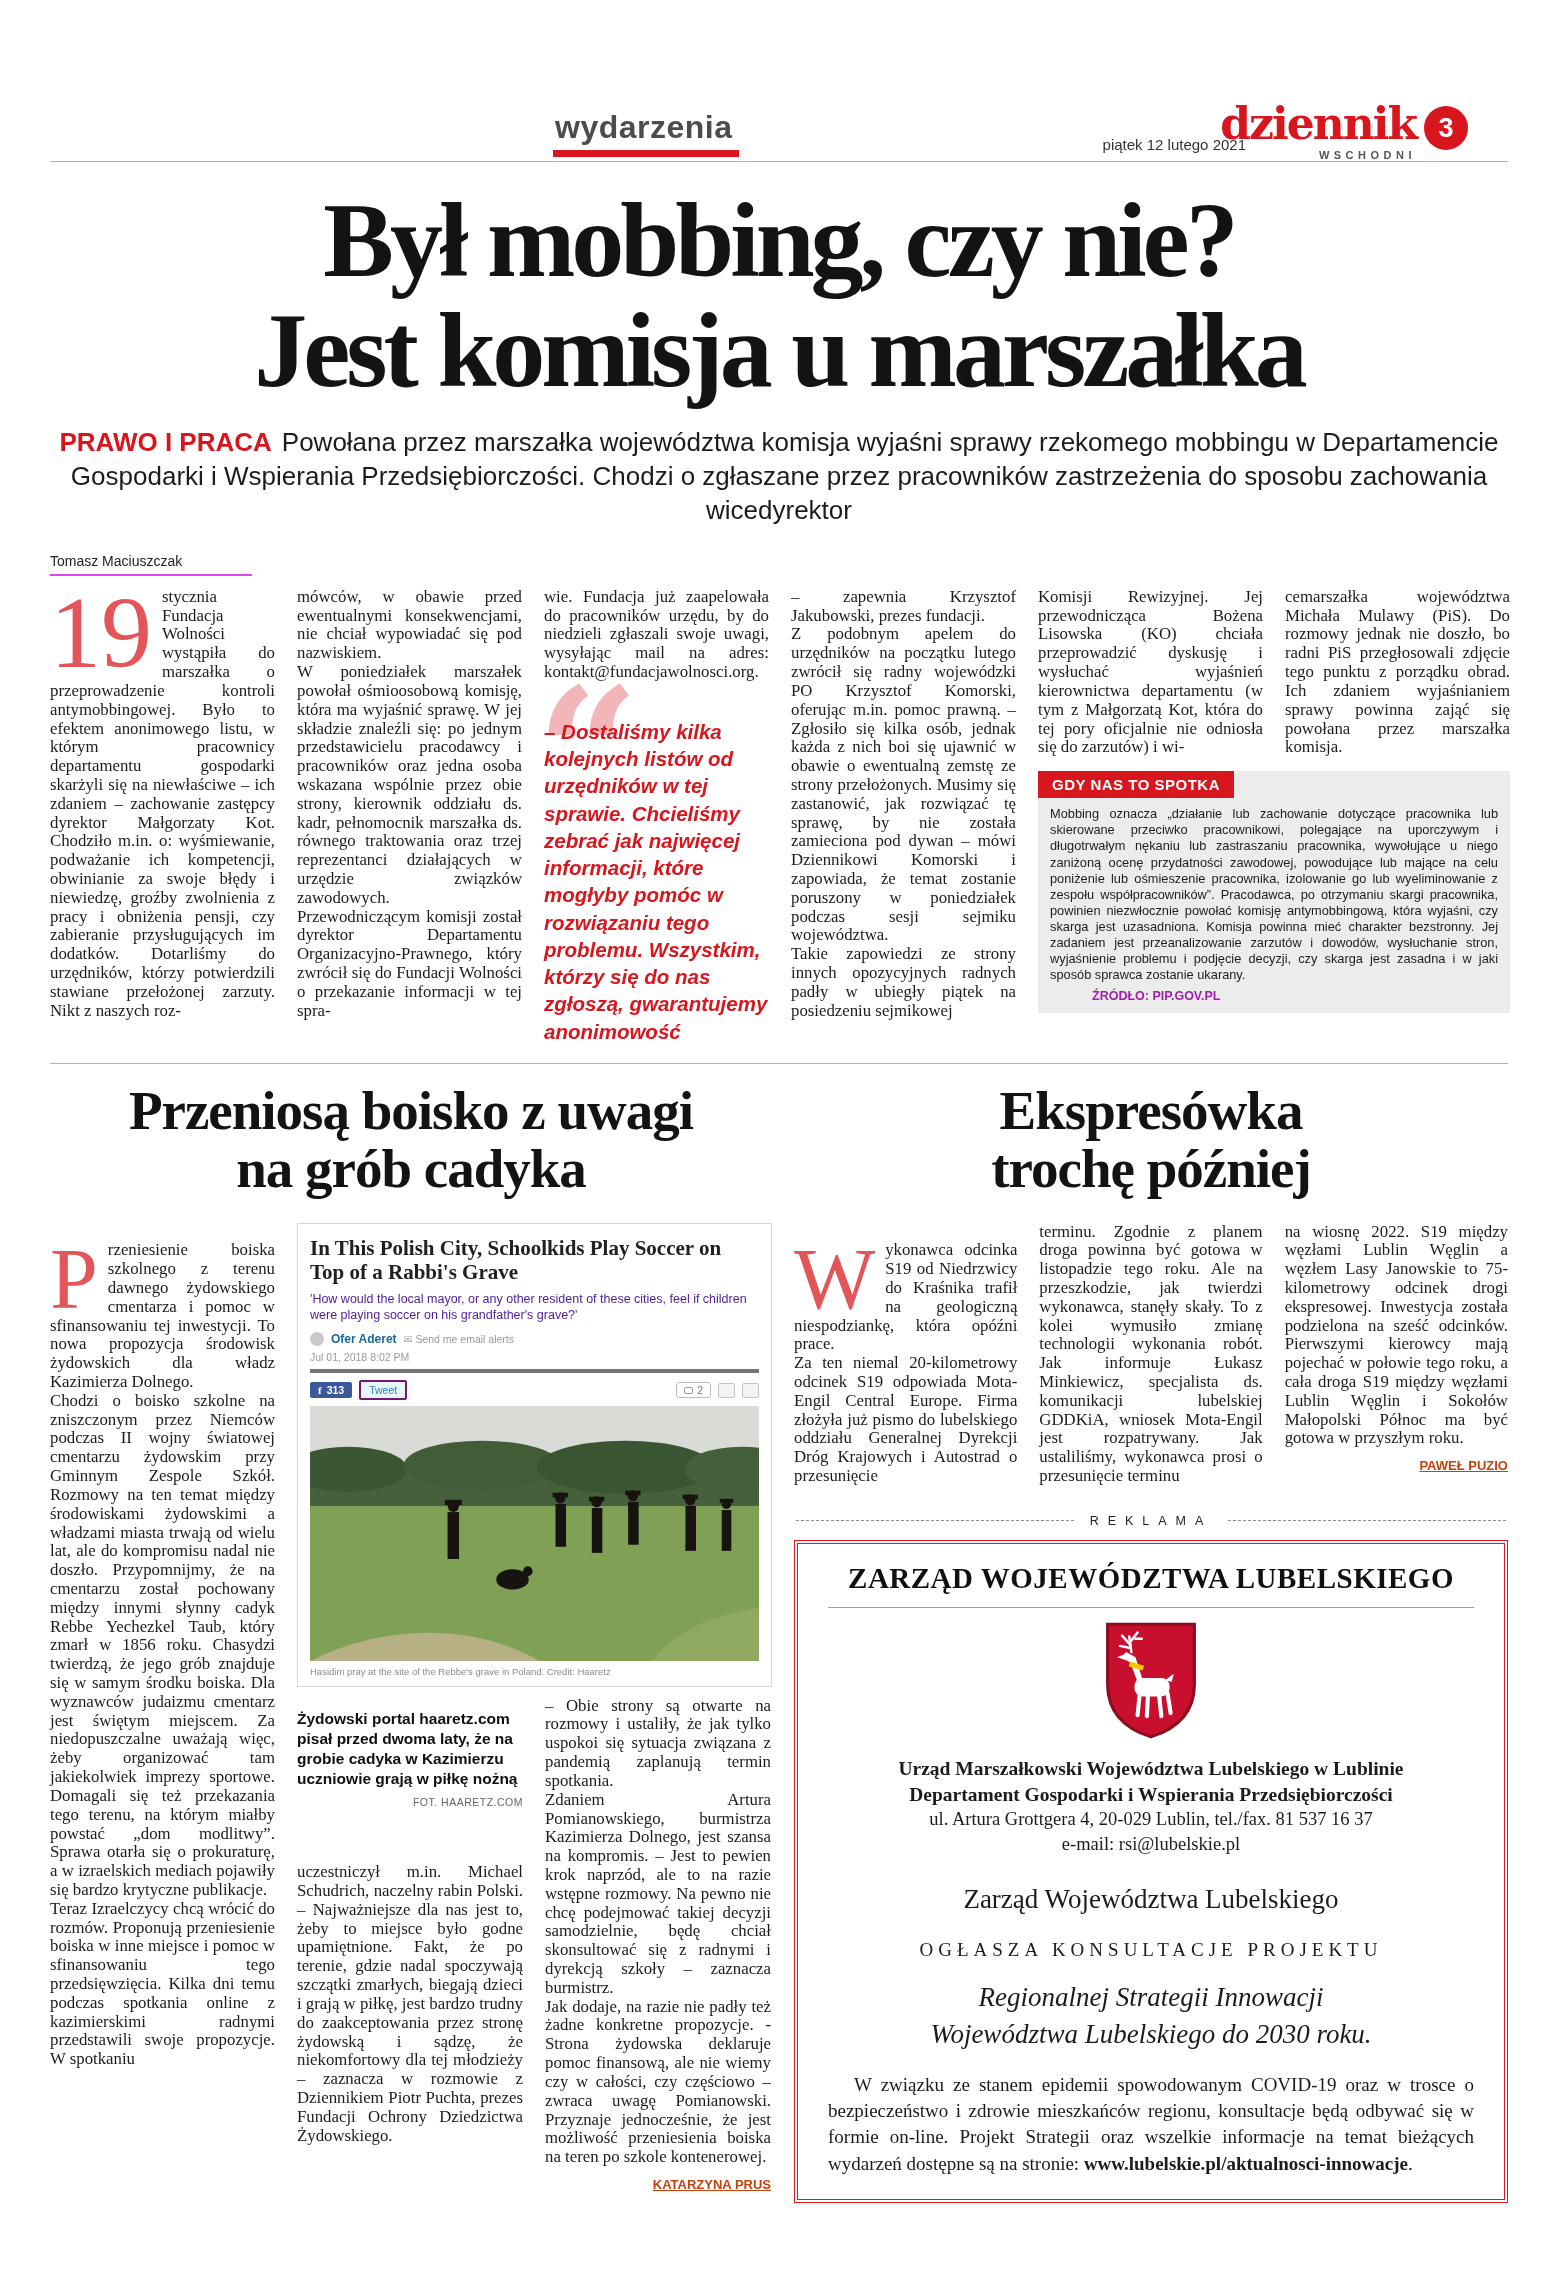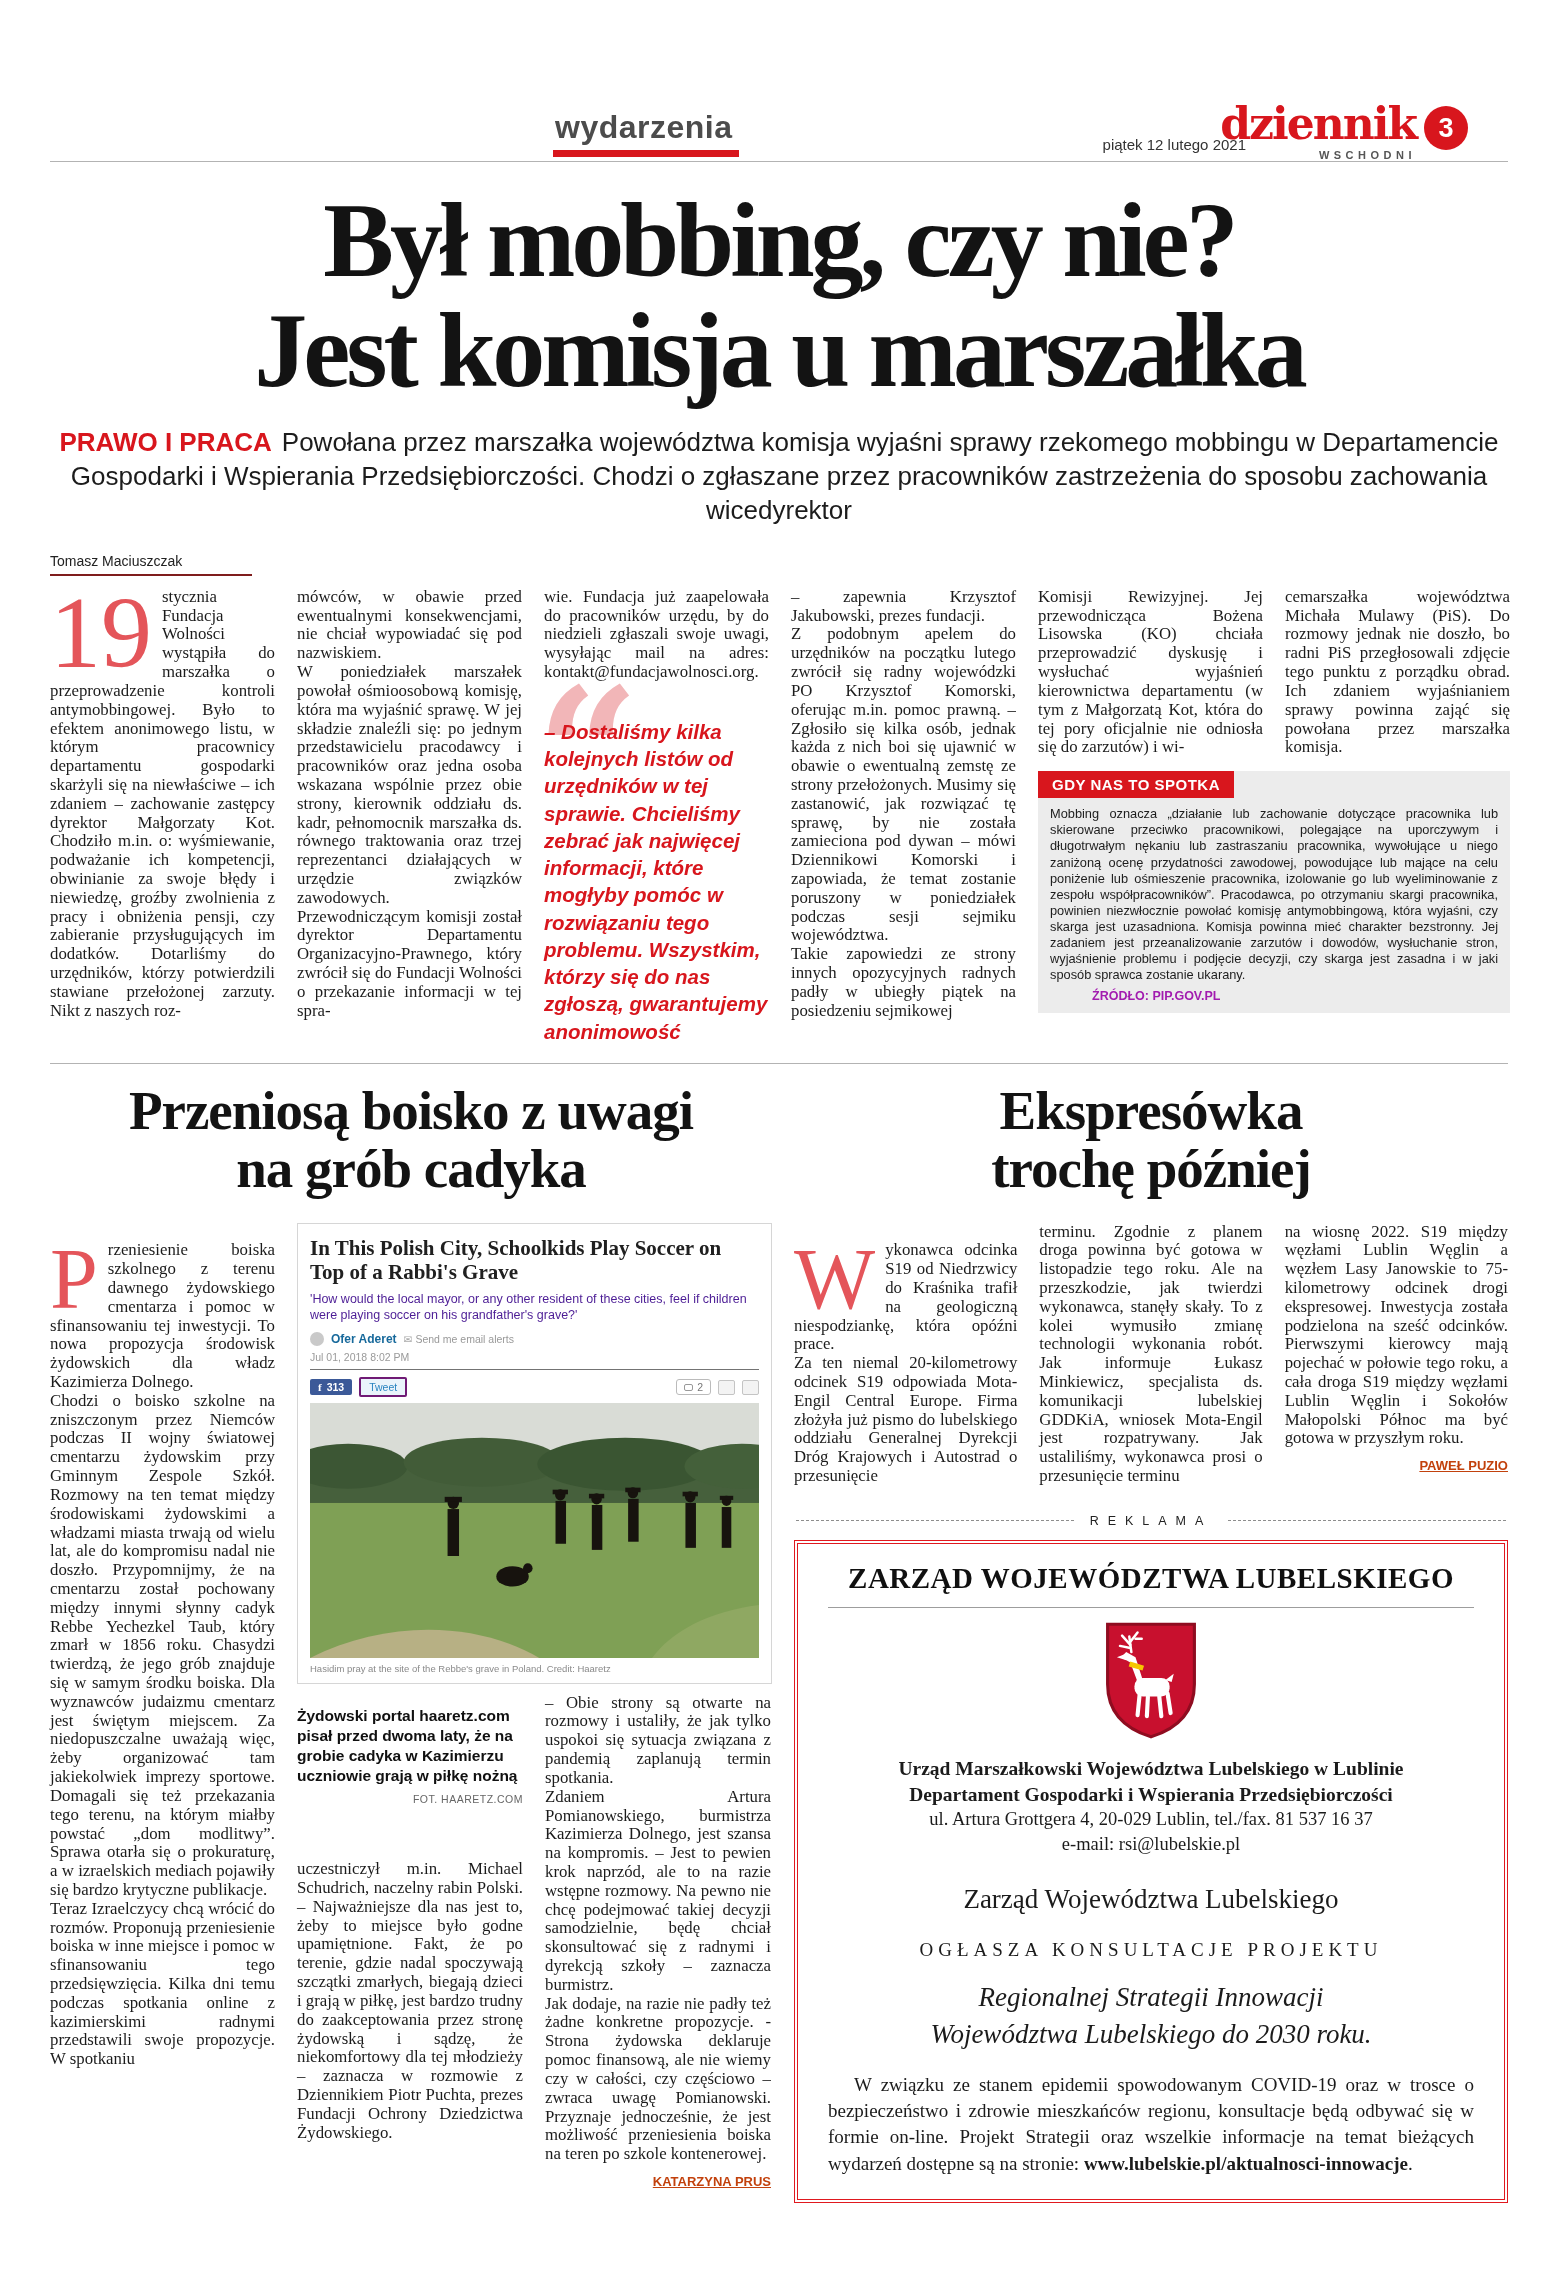--- a/index.html
+++ b/index.html
@@ -26,21 +26,21 @@
     background:var(--accent); color:#fff; display:flex; align-items:center; justify-content:center;
     font: 700 27px "Liberation Sans", sans-serif;
   }
   :root { --accent:#d8161d; }
   
   .main-head { margin: 14px 30px 0; text-align:center; font-weight:700; font-size:106px; line-height:1.04; letter-spacing:-4px; color:#131313; }
   .main-head span { display:block; }
   .lead { margin: 20px auto 0; width: 1440px; text-align:center; font: 26px/1.3 "Liberation Sans", sans-serif; color:#1c1c1c; }
   .kicker { color:var(--accent); font-weight:700; margin-right:10px; }
   .byline-row { padding: 0 50px; margin-top: 24px; }
-  .byline { display:inline-block; font: 14px "Liberation Sans", sans-serif; color:#222; border-bottom:2px solid #7f1d1d; padding:0 70px 5px 0; }
+  .byline { display:inline-block; font: 14px "Liberation Sans", sans-serif; color:#222; border-bottom:2px solid #d946ef; padding:0 70px 5px 0; }
 
   .a1-body { display:flex; gap:22px; padding:0 50px; margin-top:12px; }
   .a1col { width:225px; flex:none; }
   .a1right { width:472px; flex:none; }
   .duo { display:flex; gap:22px; }
   .duo .a1col { width:225px; }
 
   .bodytext { font-size:16.8px; line-height:1.12; text-align:justify; color:#1b1b1b; overflow-wrap:break-word; hyphens:auto; }
   .ml { white-space: pre-line; }
   .dropcap { float:left; font: 400 102px/0.8 "Liberation Serif", serif; color:#e4555a; margin:4px 10px 0 0; }
@@ -70,21 +70,21 @@
   .art2-sub { display:flex; gap:22px; margin-top:10px; }
   .subcol { width:226px; flex:none; }
 
   .embed { border:1px solid #d6d6d6; background:#fff; padding:12px 12px 7px; }
   .embed-head { font: 700 21px/1.15 "Liberation Serif", serif; color:#202020; }
   .embed-sub { margin-top:7px; font: 12.5px/1.3 "Liberation Sans", sans-serif; color:#4c1d95; }
   .embed-byline { margin-top:9px; display:flex; align-items:center; gap:7px; font: 700 12px "Liberation Sans", sans-serif; color:#17699b; }
   .avatar { width:14px; height:14px; border-radius:50%; background:#c9c9c9; flex:none; }
   .embed-alerts { font: 400 10.5px "Liberation Sans", sans-serif; color:#999; }
   .env::before { content:"\2709"; margin-right:3px; color:#aaa; }
-  .embed-date { margin-top:5px; font: 10.5px "Liberation Sans", sans-serif; color:#9a9a9a; border-bottom:1px solid #737373; padding-bottom:6px; }
+  .embed-date { margin-top:5px; font: 10.5px "Liberation Sans", sans-serif; color:#9a9a9a; border-bottom:4px solid #737373; padding-bottom:6px; }
   .embed-social { display:flex; align-items:center; gap:7px; margin:7px 0 6px; font-family:"Liberation Sans", sans-serif; }
   .soc-fb { background:#3b5998; color:#fff; font: 700 10.5px "Liberation Sans", sans-serif; padding:2px 8px; border-radius:2px; display:flex; gap:5px; align-items:center; }
   .fbf::before { content:"f"; font:700 11px "Liberation Serif", serif; }
   .soc-tw { border:2px solid #701a75; background:#eaf4fb; color:#2a84c0; font: 10.5px "Liberation Sans", sans-serif; padding:2px 8px; border-radius:2px; }
   .soc-spacer { flex:1; }
   .soc-comment { border:1px solid #bbb; color:#777; font: 10.5px "Liberation Sans", sans-serif; padding:1px 7px; border-radius:3px; display:flex; gap:4px; align-items:center; }
   .bubble { width:9px; height:7px; border:1px solid #999; border-radius:2px; display:inline-block; }
   .soc-ic { width:17px; height:15px; border:1px solid #c4c4c4; border-radius:2px; background:#f3f3f3; }
   .photo-svg { display:block; width:100%; height:255px; margin-top:4px; }
   .embed-caption { margin-top:5px; font: 9.5px/1.3 "Liberation Sans", sans-serif; color:#8a8a8a; }

